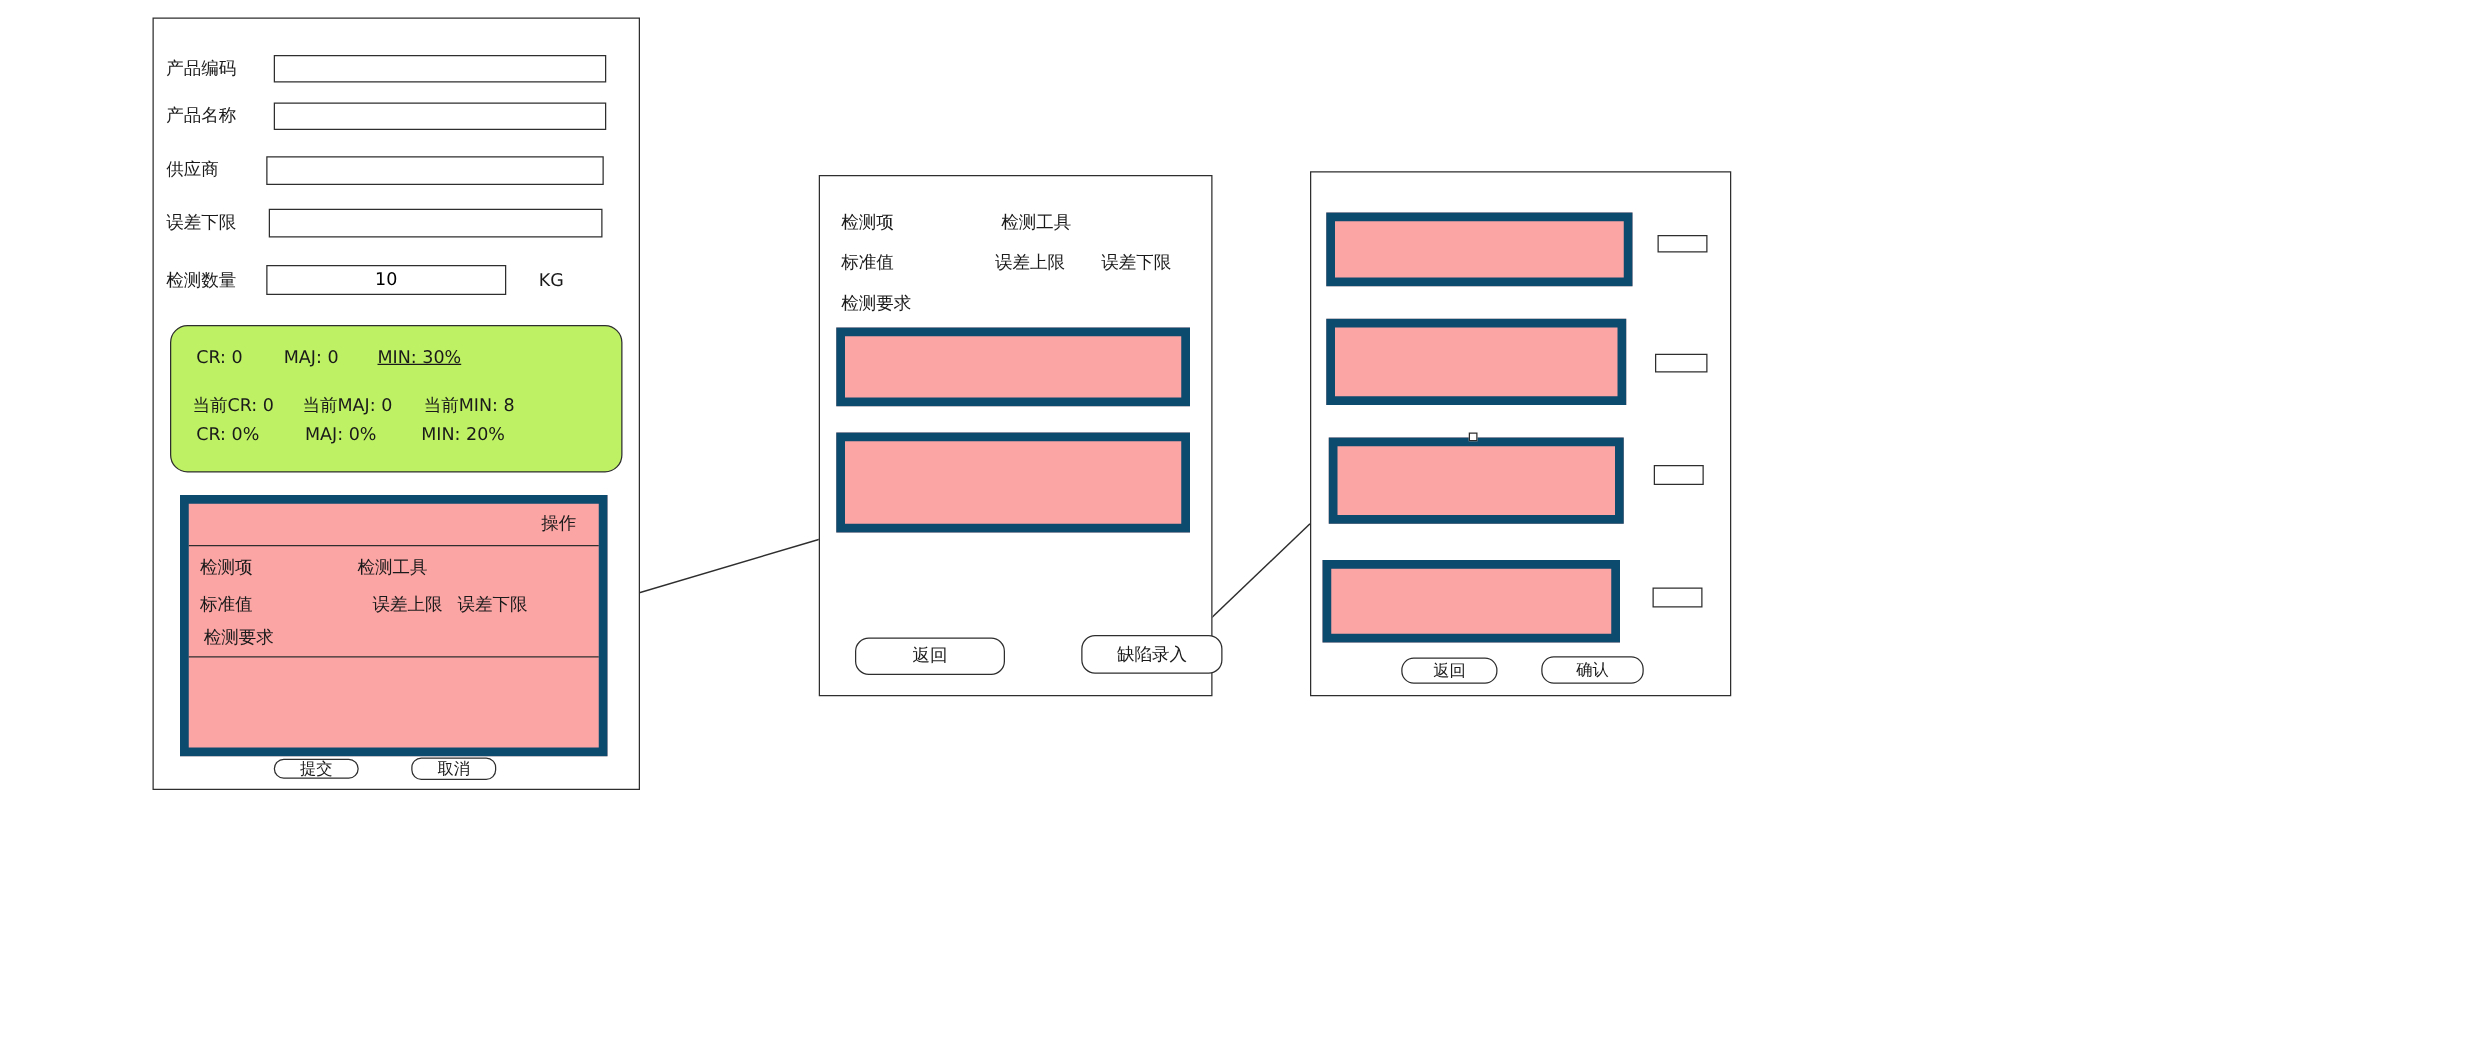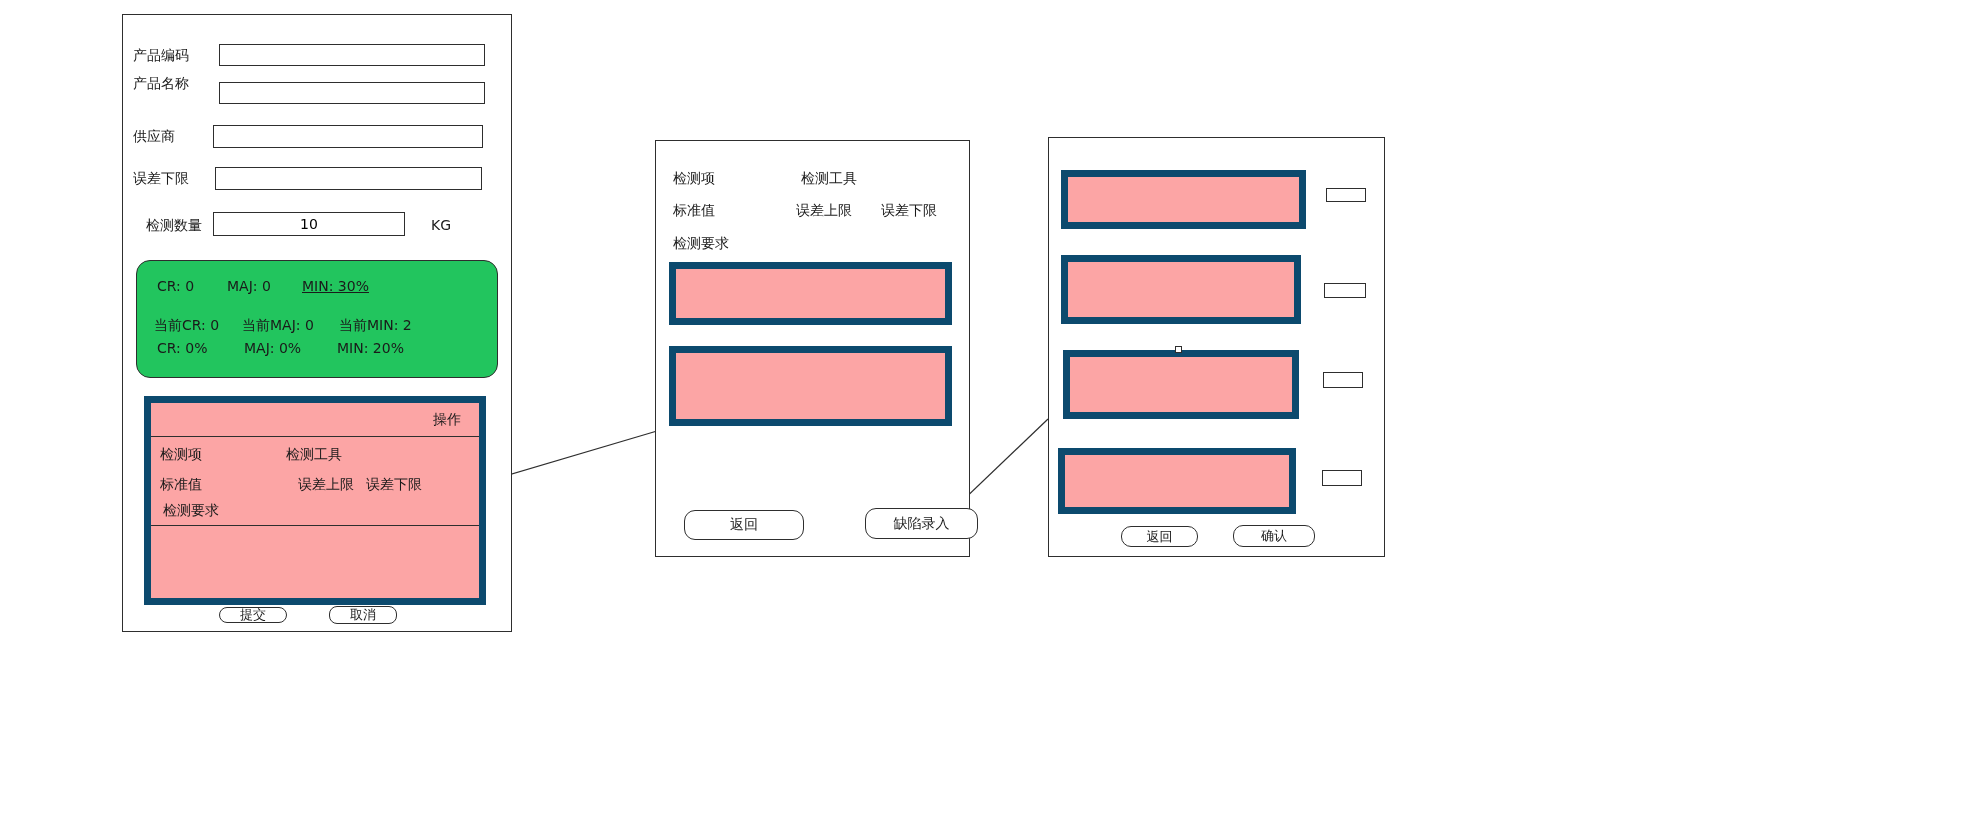--- a/index.html
+++ b/index.html
@@ -9,21 +9,21 @@
     color: #1a1a1a;
   }
   .panel { position: absolute; border: 1px solid #2e2e2e; background: #ffffff; box-sizing: border-box; }
   .lbl { position: absolute; font-size: 14px; line-height: 17px; white-space: nowrap; }
   .wf-input {
     position: absolute; border: 1px solid #2e2e2e; background: #ffffff; box-sizing: border-box;
     font-family: inherit; font-size: 14px; padding: 0 6px; outline: none; border-radius: 0;
   }
   .wf-input.center { text-align: center; }
   .wf-area { position: absolute; border: 7px solid #0c4a6e; background: #fca5a5; box-sizing: border-box; }
-  .round-box { position: absolute; border: 1px solid #2e2e2e; border-radius: 14px; background: #22c55e; box-sizing: border-box; }
+  .round-box { position: absolute; border: 1px solid #2e2e2e; border-radius: 14px; background: #bef264; box-sizing: border-box; }
   .btn {
     position: absolute; border: 1px solid #2e2e2e; background: #ffffff; box-sizing: border-box;
     font-family: inherit; font-size: 13px; color: #1a1a1a; display: flex; align-items: center;
     justify-content: center; padding: 0; cursor: pointer; white-space: nowrap;
   }
   .btn.big { font-size: 14px; }
   .hline { position: absolute; height: 0; border-top: 1px solid #2e2e2e; }
   .connectors { position: absolute; left: 0; top: 0; pointer-events: none; }
   .side-btn { position: absolute; border: 1px solid #2e2e2e; background: #ffffff; box-sizing: border-box; cursor: pointer; }
   .handle { position: absolute; border: 1px solid #2e2e2e; background: #ffffff; box-sizing: border-box; }
@@ -36,41 +36,41 @@
   <svg class="connectors" width="1980" height="833">
     <line x1="465" y1="488" x2="657" y2="431" stroke="#2e2e2e" stroke-width="1.2"></line>
     <line x1="936" y1="526" x2="1048" y2="419" stroke="#2e2e2e" stroke-width="1.2"></line>
   </svg>
 
   <div class="panel" style="left:122px;top:14px;width:390px;height:618px;padding-left:32px;">
 
     <span class="lbl" style="left:10px;top:32px;">产品编码</span>
     <input class="wf-input" style="left: 96px; top: 29px; width: 266px; height: 22px;" value="">
 
-    <span class="lbl" style="left:10px;top:60px;">产品名称</span>
+    <span class="lbl" style="left:10px;top:70px;">产品名称</span>
     <input class="wf-input" style="left: 96px; top: 67px; width: 266px; height: 22px;" value="">
 
     <span class="lbl" style="left:10px;top:113px;">供应商</span>
     <input class="wf-input" style="left: 90px; top: 110px; width: 270px; height: 23px;" value="">
 
     <span class="lbl" style="left:10px;top:155px;">误差下限</span>
     <input class="wf-input" style="left: 92px; top: 152px; width: 267px; height: 23px;" value="">
 
-    <span class="lbl" style="left:10px;top:202px;margin-left:13px;">检测数量</span>
+    <span class="lbl" style="left:10px;top:202px;">检测数量</span>
     <input class="wf-input center" style="left: 90px; top: 197px; width: 192px; height: 24px;" value="10">
     <span class="lbl" style="left:308px;top:202px;">KG</span>
 
     <div class="round-box" style="left:13px;top:245px;width:362px;height:118px;">
       <span class="lbl" style="left:20px;top:17px;">CR: 0</span>
       <span class="lbl" style="left:90px;top:17px;">MAJ: 0</span>
       <span class="lbl" style="left:165px;top:17px;text-decoration:underline;">MIN: 30%</span>
 
       <span class="lbl" style="left:17px;top:56px;">当前CR: 0</span>
       <span class="lbl" style="left:105px;top:56px;">当前MAJ: 0</span>
-      <span class="lbl" style="left:202px;top:56px;">当前MIN: 2</span>
+      <span class="lbl" style="left:202px;top:56px;">当前MIN: 8</span>
 
       <span class="lbl" style="left:20px;top:79px;">CR: 0%</span>
       <span class="lbl" style="left:107px;top:79px;">MAJ: 0%</span>
       <span class="lbl" style="left:200px;top:79px;">MIN: 20%</span>
     </div>
 
     <div class="wf-area" style="left:21px;top:381px;width:342px;height:209px;">
       <div class="hline" style="left:0;top:33px;width:100%;"></div>
       <span class="lbl" style="right:18px;top:8px;position:absolute;">操作</span>
 

